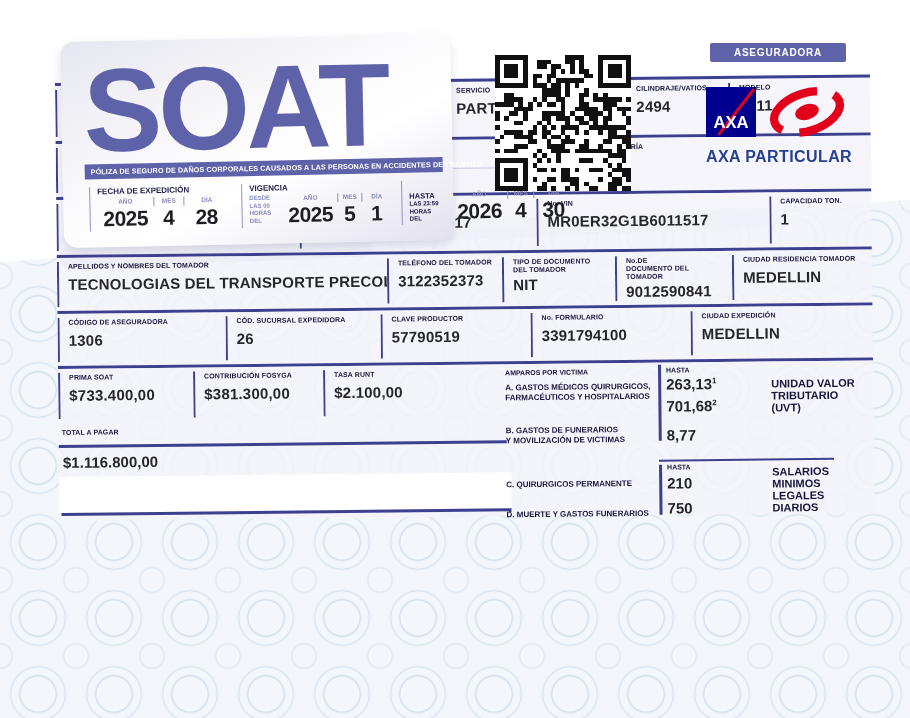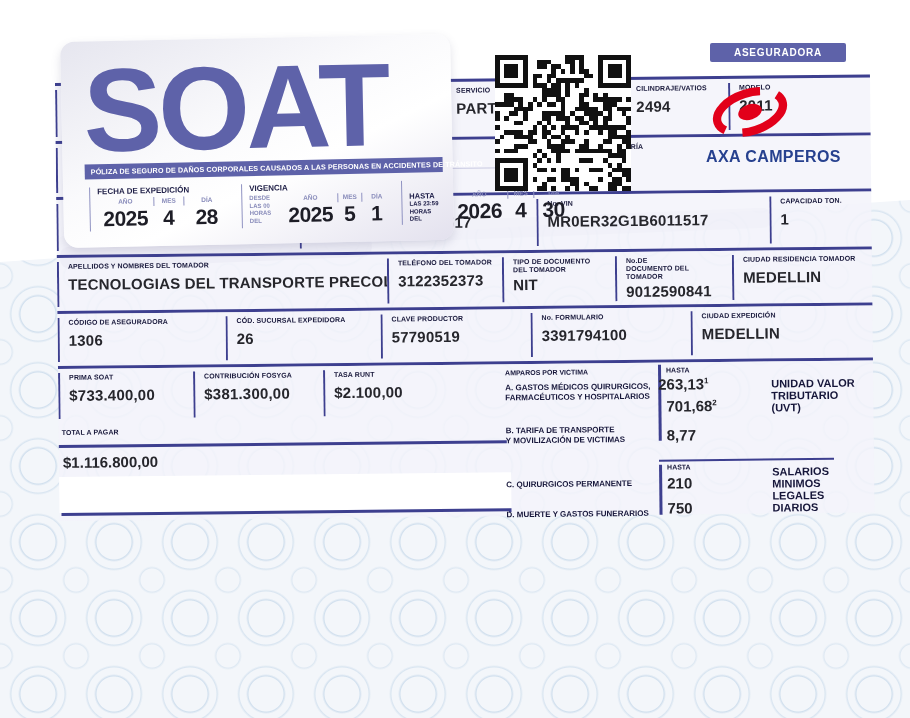--- a/index.html
+++ b/index.html
@@ -471,29 +471,36 @@
         <rect x="0" y="22" width="7" height="7" fill="#111"></rect>
         <rect x="1" y="23" width="5" height="5" fill="#fff"></rect>
         <rect x="2" y="24" width="3" height="3" fill="#111"></rect>
       </svg>
   </div>
 
   <div class="tagbar">ASEGURADORA</div>
   <div class="logos">
     <div class="logorow">
       <span>
+        <svg width="50" height="50" viewBox="0 0 48 48">
+          <rect width="48" height="48" fill="#00008f"></rect>
+          <line x1="12" y1="46" x2="46" y2="2" stroke="#e2001a" stroke-width="3"></line>
+          <text x="24" y="39" fill="#ffffff" font-size="16" font-weight="bold" text-anchor="middle" font-family="Liberation Sans, sans-serif">AXA</text>
+        </svg>
+      </span>
+      <span>
         <svg width="88" height="56" viewBox="0 0 110 74">
           <g transform="rotate(-18 55 37)">
             <ellipse cx="55" cy="37" rx="45" ry="25" fill="none" stroke="#e2001a" stroke-width="11" stroke-dasharray="92 23" stroke-dashoffset="18"></ellipse>
             <ellipse cx="55" cy="37" rx="16" ry="10" fill="#e2001a"></ellipse>
           </g>
         </svg>
       </span>
     </div>
-    <div class="brandname">AXA CAMPEROS</div>
+    <div class="brandname">AXA PARTICULAR</div>
   </div>
 
   <div class="content">
 
     <div class="grp g1 first">
       <div class="cell" style="width:113px;">
         <div class="lbl">No. DE PÓLIZA.</div>
         <div class="val">3391794100</div>
       </div>
       <div class="cell" style="width:110px;">
@@ -631,30 +638,30 @@
       <div class="g6right">
         <div class="amp" style="left:2px;top:5px;font-size:7px;">AMPAROS POR VICTIMA</div>
         <div class="vseg" style="left:155px;top:2px;height:76px;"></div>
         <div class="vseg" style="left:155px;top:102px;height:50px;"></div>
         <div class="hasta" style="left:163px;top:4px;">HASTA</div>
 
         <div class="amp" style="left:2px;top:19px;">
           <div>A. GASTOS MÉDICOS QUIRURGICOS,</div>
             <div>FARMACÉUTICOS Y HOSPITALARIOS</div>
         </div>
-        <div class="ampval" style="left:155px;top:13px;">
+        <div class="ampval" style="left:163px;top:13px;">
           <span>263,13</span><sup>1</sup>
         </div>
         <div class="ampval" style="left:163px;top:35px;">
           <span>701,68</span><sup>2</sup>
         </div>
         <div class="unit" style="left:268px;top:16px;">UNIDAD VALOR TRIBUTARIO (UVT)</div>
 
         <div class="amp" style="left:2px;top:62px;">
-          <div>B. TARIFA DE TRANSPORTE</div>
+          <div>B. GASTOS DE FUNERARIOS</div>
             <div>Y MOVILIZACIÓN DE VICTIMAS</div>
         </div>
         <div class="ampval" style="left:163px;top:64px;">8,77</div>
 
         <div class="hline2"></div>
         <div class="hasta" style="left:163px;top:101px;">HASTA</div>
 
         <div class="amp" style="left:2px;top:116px;">C. QUIRURGICOS PERMANENTE</div>
         <div class="ampval" style="left:163px;top:112px;">210</div>
         <div class="unit" style="left:268px;top:104px;">SALARIOS MINIMOS LEGALES DIARIOS</div>

